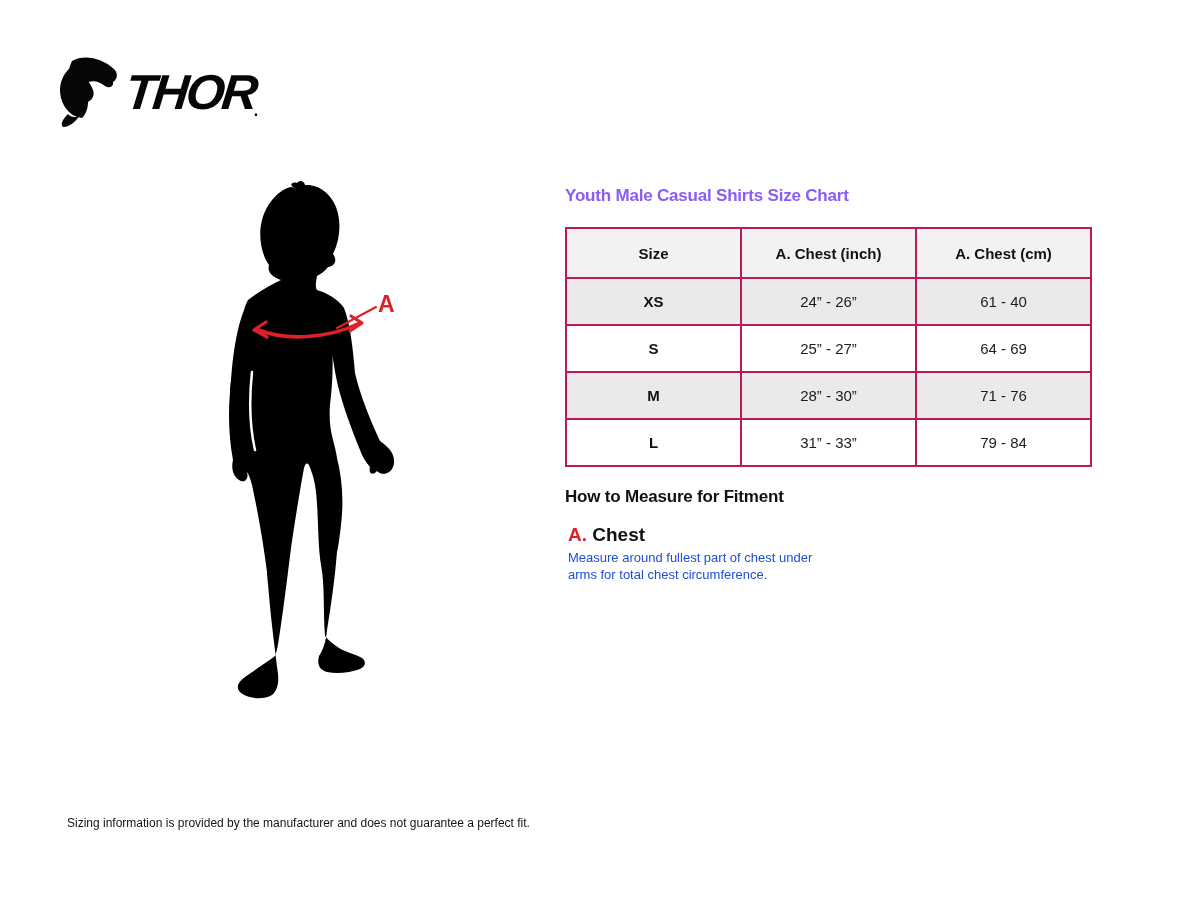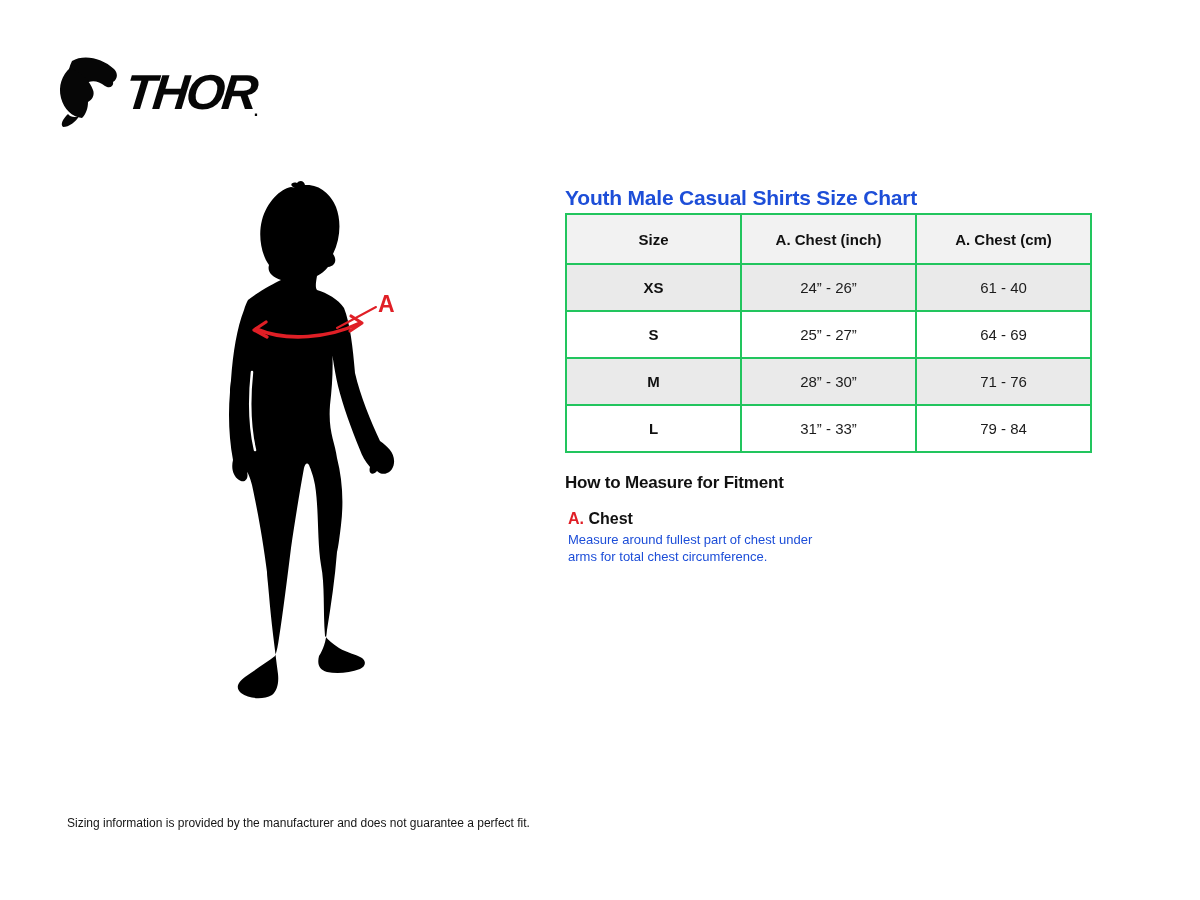--- a/index.html
+++ b/index.html
@@ -34,53 +34,53 @@
     font-size: 16px; font-weight: bold; color: #060606;
     align-self: flex-end; margin: 0 0 8px 1px;
   }
 
   
   .figure-svg { left: 225px; top: 180px; }
 
   
   .content { left: 565px; top: 186px; width: 527px; }
   .chart-title {
-    font-size: 21px; font-weight: bold; color: #1d4ed8;
+    font-size: 17px; font-weight: bold; color: #8b5cf6;
     letter-spacing: -0.2px;
-    margin-bottom: 3px;
+    margin-bottom: 21px;
   }
   table.size-table {
     width: 527px;
     border-collapse: collapse;
     border: 2px solid #a3a3a3;
     table-layout: fixed;
   }
   table.size-table th, table.size-table td {
-    border: 2px solid #22c55e;
+    border: 2px solid #be185d;
     text-align: center;
     vertical-align: middle;
     font-size: 15px;
   }
   table.size-table th {
     height: 50px;
     background: #f2f2f2;
     font-weight: bold;
     color: #111;
   }
   table.size-table td { height: 47px; color: #1c1c1c; background: #ffffff; }
   table.size-table td.size-col { font-weight: bold; color: #111; }
   table.size-table tr.stripe td { background: #eaeaea; }
 
   .measure-heading {
     font-size: 17px; font-weight: bold; color: #111;
     letter-spacing: -0.2px;
     margin-top: 20px;
   }
   .measure-item { margin-top: 17px; padding-left: 3px; }
-  .measure-label { font-size: 16px; font-weight: bold; color: #111; }
+  .measure-label { font-size: 19px; font-weight: bold; color: #111; }
   .measure-key { color: #e01f26; }
   .measure-desc {
     margin-top: 4px;
     font-size: 13px; line-height: 1.28; color: #1d4ed8;
     width: 265px;
   }
 
   
   .footer { left: 67px; top: 815px; font-size: 12px; line-height: 1.38; color: #151515; }
 </style>

